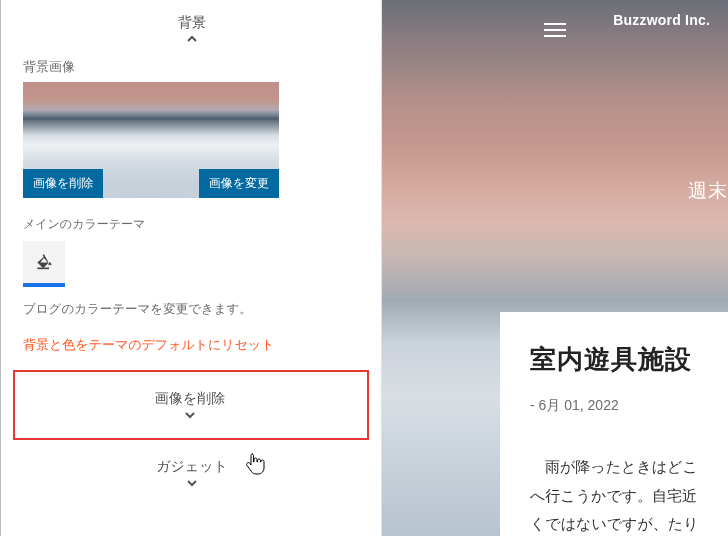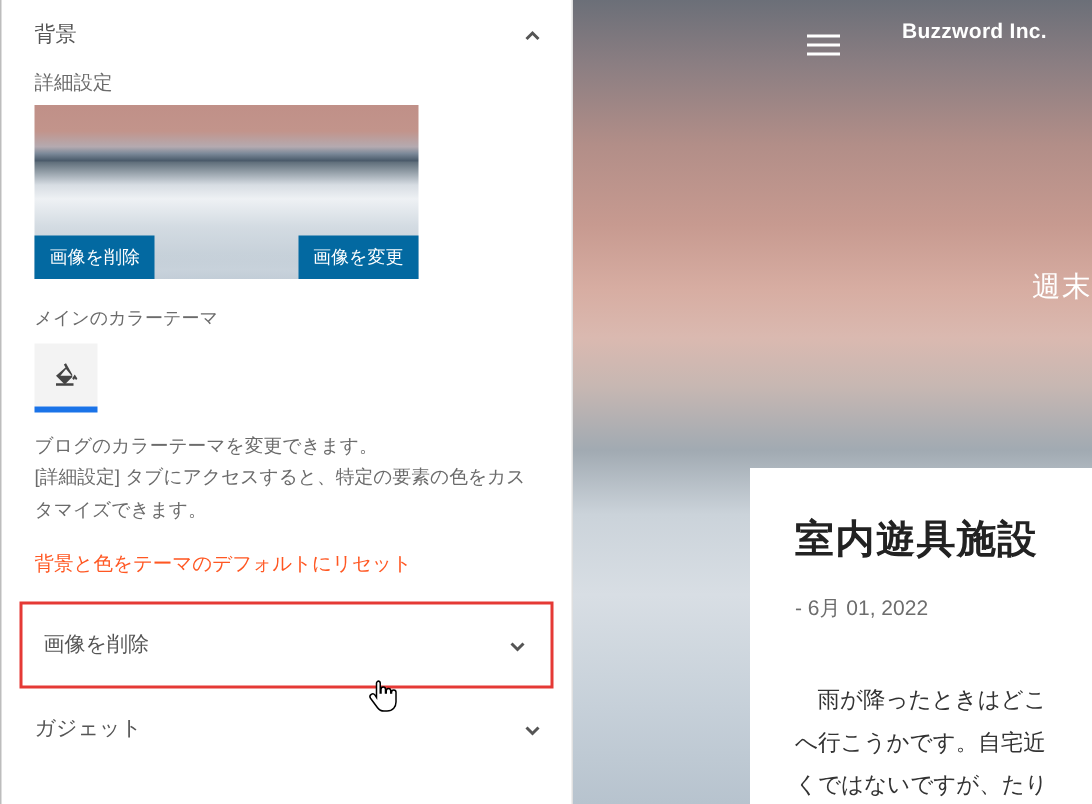--- a/index.html
+++ b/index.html
@@ -17,20 +17,21 @@
     position: relative;
   }
   .section-header {
     display: flex;
     justify-content: space-between;
     align-items: center;
     padding: 14px 20px 14px 22px;
     font-size: 14px;
     color: #555;
     cursor: pointer;
+    flex-direction: column;
   }
   .chevron { width: 12px; height: 12px; display: inline-block; }
   .chevron svg { width: 12px; height: 12px; stroke: #555; stroke-width: 2; fill: none; }
 
   .sub-label {
     font-size: 13px;
     color: #6b6b6b;
     padding: 0 22px 6px 22px;
   }
 
@@ -142,21 +143,21 @@
     background: linear-gradient(to bottom,
       #6b6f78 0%, #8b7e82 8%,
       #b28e88 18%, #c79a90 28%,
       #d7ada2 36%, #dab9b0 42%,
       #c7b7b2 48%, #a1aab2 56%,
       #cbd3da 64%, #d8dee4 74%,
       #c6d0d9 88%, #b7c3ce 100%);
   }
   .preview-topbar {
     position: absolute;
-    top: 0; left: 0; right: 12px;
+    top: 0; left: 0; right: 0;
     height: 60px;
     display: flex;
     align-items: center;
     justify-content: center;
     color: #fff;
   }
   .hamburger {
     width: 22px; height: 22px; cursor: pointer;
   }
   .hamburger div { height: 2px; background: #fff; margin: 4px 0; }
@@ -211,21 +212,21 @@
 
   <div class="section-header">
     <span>背景</span>
     <span class="chevron">
       <svg viewBox="0 0 12 12">
           <polyline points="2,8 6,4 10,8"></polyline>
         </svg>
     </span>
   </div>
 
-  <div class="sub-label">詳細設定</div>
+  <div class="sub-label">背景画像</div>
 
   <div class="bg-thumb-wrap">
     <div class="bg-thumb"></div>
     <div class="thumb-btn-row">
       <button class="thumb-btn">画像を削除</button>
       <button class="thumb-btn">画像を変更</button>
     </div>
   </div>
 
   <div class="color-theme-label">メインのカラーテーマ</div>
@@ -234,21 +235,20 @@
       <svg width="20" height="20" viewBox="0 0 24 24" fill="#444">
         <path d="M17 14l-5-9-1.7 1 1.3 2.3L4 15l7 7 6-6zm-9.5 1L12 9.5 16.5 15H7.5z"></path>
         <path d="M19 17c0 1.1-.9 2-2 0 0 0 2-3 2-3s2 3 2 3c0 1.1-.9 2-2 0z" fill="#444"></path>
         <rect x="4" y="21" width="14" height="2"></rect>
       </svg>
     </span>
   </div>
 
   <div class="help-text">
     <div>ブログのカラーテーマを変更できます。</div>
-    <div>[詳細設定] タブにアクセスすると、特定の要素の色をカスタマイズできます。</div>
   </div>
 
   <a class="reset-link">背景と色をテーマのデフォルトにリセット</a>
 
   <div class="adv-box">
     <div class="section-header">
       <span>画像を削除</span>
       <span class="chevron">
         <svg viewBox="0 0 12 12">
             <polyline points="2,4 6,8 10,4"></polyline>

